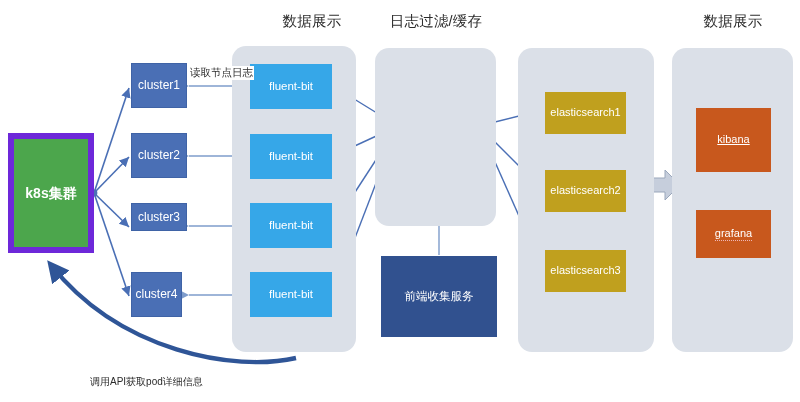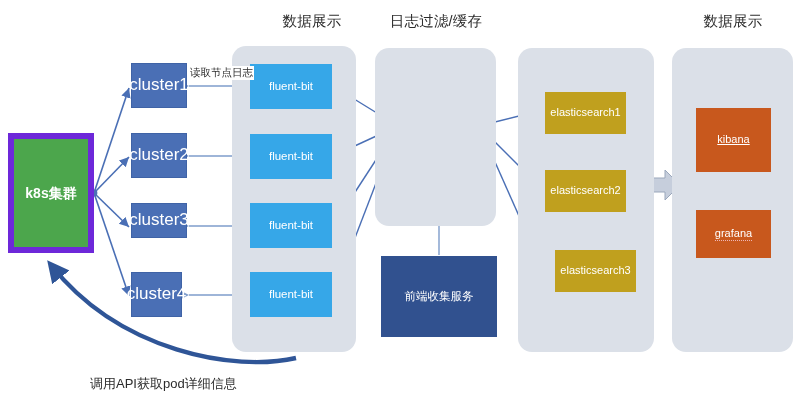--- a/index.html
+++ b/index.html
@@ -48,21 +48,21 @@
   }
   .node-k8s {
     background: #4ca64c;
     border: 6px solid #6d28d9;
     font-size: 14px;
     font-weight: bold;
   }
   .node-cluster {
     background: #4a6fb5;
     border: 1px solid #3f63a6;
-    font-size: 17px;
+    font-size: 12px;
   }
   .node-fluentbit {
     background: #36a7e8;
     font-size: 11.5px;
   }
   .node-fluentd {
     background: #3a7ebc;
     font-size: 12px;
   }
   .node-front {
@@ -80,21 +80,21 @@
   .edge-label {
     position: absolute;
     font-size: 10.5px;
     color: #2b2b2b;
     white-space: nowrap;
     background: #ffffff;
     padding: 0 1px;
   }
   .caption {
     position: absolute;
-    font-size: 13px;
+    font-size: 10px;
     color: #2b2b2b;
     white-space: nowrap;
   }
   .underline-dotted {
     border-bottom: 1px dotted #f0b7b7;
   }
 </style>
 </head>
 <body>
 
@@ -161,34 +161,34 @@
 
   <div class="panel" style="left:232px; top:46px; width:124px; height:306px;"></div>
   <div class="panel" style="left:375px; top:48px; width:121px; height:178px;"></div>
   <div class="panel" style="left:518px; top:48px; width:136px; height:304px;"></div>
   <div class="panel" style="left:672px; top:48px; width:121px; height:304px;"></div>
 
   <div class="node node-k8s" style="left:8px; top:133px; width:86px; height:120px;">k8s集群</div>
 
   <div class="node node-cluster" style="left:131px; top:63px; width:56px; height:45px;">cluster1</div>
   <div class="node node-cluster" style="left:131px; top:133px; width:56px; height:45px;">cluster2</div>
-  <div class="node node-cluster" style="left:131px; top:203px; width:56px; height:35px;">cluster3</div>
+  <div class="node node-cluster" style="left:131px; top:203px; width:56px; height:28px;">cluster3</div>
   <div class="node node-cluster" style="left:131px; top:272px; width:51px; height:45px;">cluster4</div>
 
   <div class="node node-fluentbit" style="left:250px; top:64px; width:82px; height:45px;">fluent-bit</div>
   <div class="node node-fluentbit" style="left:250px; top:134px; width:82px; height:45px;">fluent-bit</div>
   <div class="node node-fluentbit" style="left:250px; top:203px; width:82px; height:45px;">fluent-bit</div>
   <div class="node node-fluentbit" style="left:250px; top:272px; width:82px; height:45px;">fluent-bit</div>
 
 
   <div class="node node-front" style="left:381px; top:256px; width:116px; height:81px;">前端收集服务</div>
 
   <div class="node node-es" style="left:545px; top:92px; width:81px; height:42px;">elasticsearch1</div>
   <div class="node node-es" style="left:545px; top:170px; width:81px; height:42px;">elasticsearch2</div>
-  <div class="node node-es" style="left:545px; top:250px; width:81px; height:42px;margin-left:10px;">elasticsearch3</div>
+  <div class="node node-es" style="left:545px; top:250px; width:81px; height:42px;">elasticsearch3</div>
 
   <div class="node node-display" style="left:696px; top:108px; width:75px; height:64px;text-decoration:underline;">kibana</div>
   <div class="node node-display" style="left:696px; top:210px; width:75px; height:48px;">
     <span class="underline-dotted">grafana</span>
   </div>
 
   <div class="edge-label" style="left:189px; top:66px;">读取节点日志</div>
 
   <div class="caption" style="left:90px; top:375px;">调用API获取pod详细信息</div>
 

